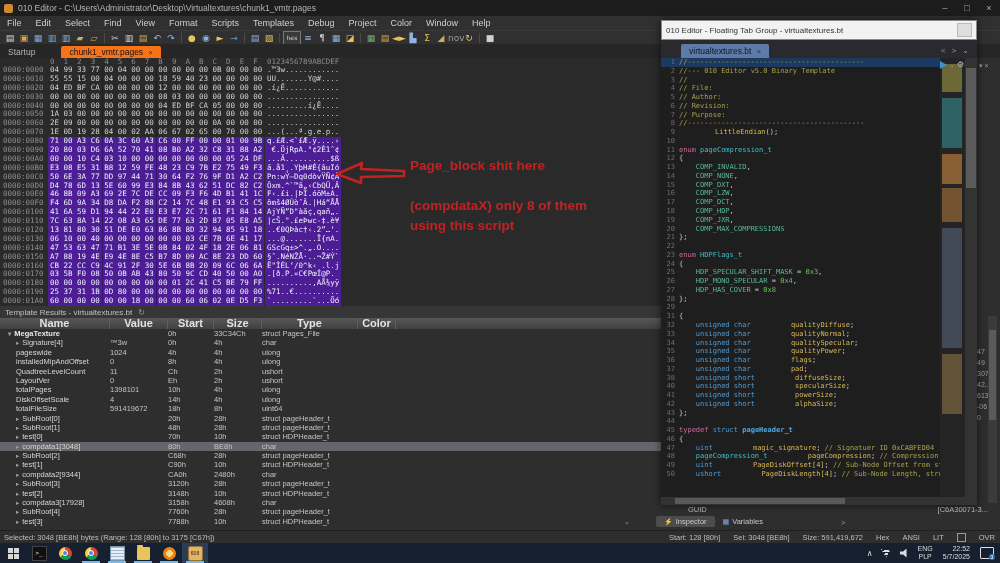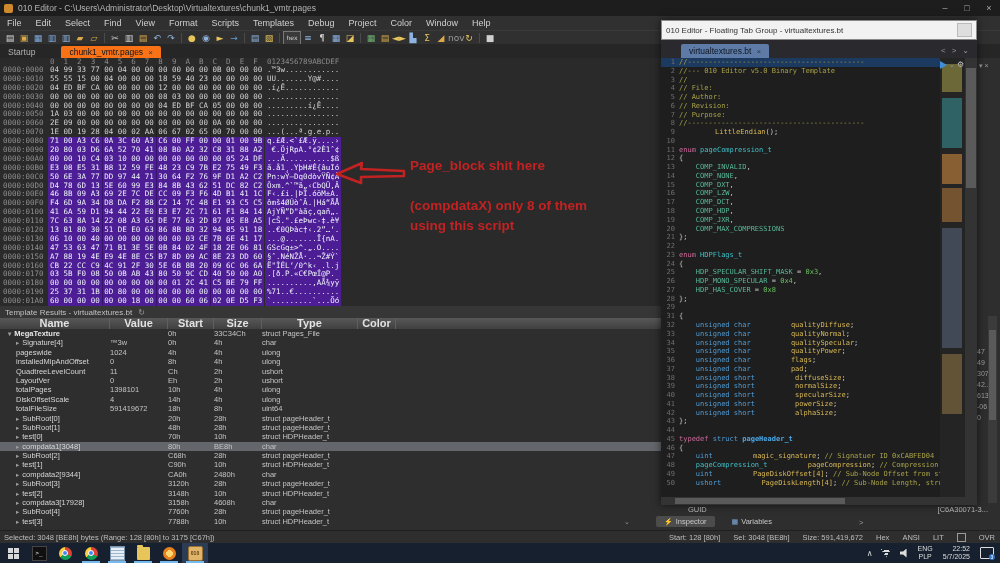--- a/index.html
+++ b/index.html
@@ -49,21 +49,21 @@
   .tr-row{height:9.4px;line-height:9.4px;font-size:7.5px;color:#c4c4c4;}
   .tr-row .cell{overflow:hidden;white-space:nowrap;}
   .tr-row .name{padding-left:8px;color:#d6d6d6;}
   .tr-row.lvl1 .name{padding-left:16px;}
   .tr-row .exp{color:#9a9a9a;margin-right:3px;font-size:6.5px;}
   .tr-row.root .name{font-weight:bold;color:#e8e8e8;}
   .tr-row.selrow{background:#63676b;}
   
   .inspector-bottom{position:absolute;left:618px;top:503px;width:382px;height:27px;background:#2e2e2e;z-index:5;font-size:7.5px;}
   .guid-row{position:absolute;left:70px;top:2px;width:300px;display:flex;justify-content:space-between;color:#bdbdbd;}
-  .insp-tabs{position:absolute;left:38px;top:13px;display:flex;align-items:flex-end;gap:9px;}
+  .insp-tabs{position:absolute;left:38px;top:13px;display:flex;align-items:flex-end;}
   .insp-tab{padding:1px 8px;display:flex;align-items:center;color:#c8c8c8;}
   .insp-tab.active{background:#4c4c4c;border-radius:2px;}
   .bolt{color:#e8c55a;margin-right:3px;font-size:7px;}
   .vars-ico{color:#7fa8d8;margin-right:3px;font-size:7px;}
   .insp-more{margin-left:70px;color:#9a9a9a;}
   .insp-collapse{position:absolute;left:6px;top:15px;color:#9a9a9a;font-size:7px;}
   .statusbar{position:absolute;left:0;top:530px;width:1000px;height:13px;background:#2e2e2e;border-top:1px solid #1f1f1f;display:flex;align-items:center;font-size:7.5px;color:#bdbdbd;z-index:6;}
   .sb-left{padding-left:4px;}
   .sb-right{margin-left:auto;display:flex;align-items:center;padding-right:5px;}
   .sb-right span{margin-left:13px;}
@@ -555,21 +555,20 @@
         <div class="code-line"><span class="ln">28</span><span class="pl">};</span></div>
         <div class="code-line"><span class="ln">29</span></div>
         <div class="code-line"><span class="ln">31</span><span class="pl">{</span></div>
         <div class="code-line"><span class="ln">32</span><span class="pl">    </span><span class="kw">unsigned char </span><span class="fn">qualityDiffuse</span><span class="pl">;</span></div>
         <div class="code-line"><span class="ln">33</span><span class="pl">    </span><span class="kw">unsigned char </span><span class="fn">qualityNormal</span><span class="pl">;</span></div>
         <div class="code-line"><span class="ln">34</span><span class="pl">    </span><span class="kw">unsigned char </span><span class="fn">qualitySpecular</span><span class="pl">;</span></div>
         <div class="code-line"><span class="ln">35</span><span class="pl">    </span><span class="kw">unsigned char </span><span class="fn">qualityPower</span><span class="pl">;</span></div>
         <div class="code-line"><span class="ln">36</span><span class="pl">    </span><span class="kw">unsigned char </span><span class="fn">flags</span><span class="pl">;</span></div>
         <div class="code-line"><span class="ln">37</span><span class="pl">    </span><span class="kw">unsigned char </span><span class="fn">pad</span><span class="pl">;</span></div>
         <div class="code-line"><span class="ln">38</span><span class="pl">    </span><span class="kw">unsigned short </span><span class="fn">diffuseSize</span><span class="pl">;</span></div>
-        <div class="code-line"><span class="ln">39</span><span class="pl">    </span><span class="kw">unsigned short </span><span class="fn">normalSize</span><span class="pl">;</span></div>
         <div class="code-line"><span class="ln">40</span><span class="pl">    </span><span class="kw">unsigned short </span><span class="fn">specularSize</span><span class="pl">;</span></div>
         <div class="code-line"><span class="ln">41</span><span class="pl">    </span><span class="kw">unsigned short </span><span class="fn">powerSize</span><span class="pl">;</span></div>
         <div class="code-line"><span class="ln">42</span><span class="pl">    </span><span class="kw">unsigned short </span><span class="fn">alphaSize</span><span class="pl">;</span></div>
         <div class="code-line"><span class="ln">43</span><span class="pl">};</span></div>
         <div class="code-line"><span class="ln">44</span></div>
         <div class="code-line"><span class="ln">45</span><span class="kw2">typedef </span><span class="kw">struct </span><span class="typeb">pageHeader_t</span></div>
         <div class="code-line"><span class="ln">46</span><span class="pl">{</span></div>
         <div class="code-line"><span class="ln">47</span><span class="pl">    </span><span class="kw">uint </span><span class="fn">magic_signature</span><span class="pl">; </span><span class="cm">// Signatuer ID 0xCABFED04</span></div>
         <div class="code-line"><span class="ln">48</span><span class="pl">    </span><span class="type">pageCompression_t </span><span class="fn">pageCompression</span><span class="pl">; </span><span class="cm">// Compression Type (se</span></div>
         <div class="code-line"><span class="ln">49</span><span class="pl">    </span><span class="kw">uint </span><span class="fn">PageDiskOffset[4]</span><span class="pl">; </span><span class="cm">// Sub-Node Offset from start of </span></div>

